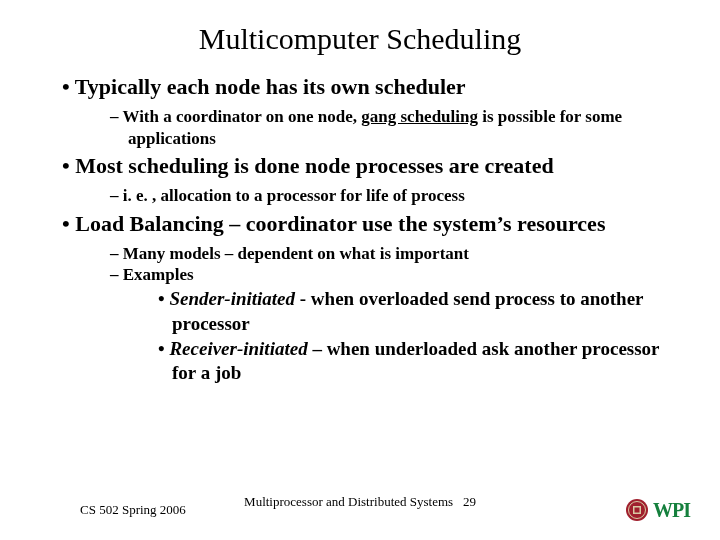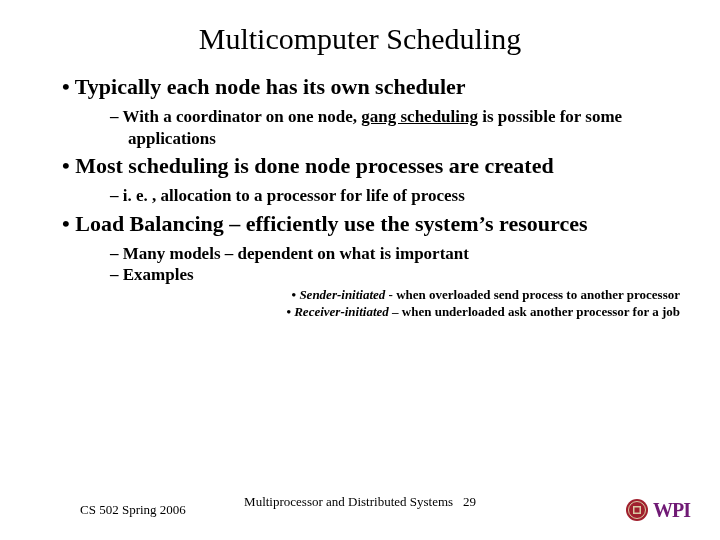--- a/index.html
+++ b/index.html
@@ -52,25 +52,24 @@
     text-indent: -18px;
   }
   .lvl2 > li::before {
     content: "– ";
   }
   .lvl3 {
     margin-left: 30px;
     margin-top: 2px;
   }
   .lvl3 > li {
-    font-size: 13px;
+    font-size: 19px;
     line-height: 1.3;
     padding-left: 14px;
     text-indent: -14px;
-    text-align: right;
   }
   .lvl3 > li::before {
     content: "• ";
   }
   .underline { text-decoration: underline; }
   .italic { font-style: italic; }
 
   .footer {
     position: absolute;
     bottom: 22px;
@@ -101,21 +100,21 @@
   }
   .wpi-seal {
     width: 24px;
     height: 24px;
     display: inline-block;
   }
   .wpi-text {
     font-family: Georgia, "Times New Roman", serif;
     font-weight: bold;
     font-size: 20px;
-    color: #701a75;
+    color: #15803d;
     letter-spacing: -1px;
   }
 </style>
 </head>
 <body>
 
 <div class="slide">
 
   <div class="title">Multicomputer Scheduling</div>
 
@@ -124,21 +123,21 @@
       <li><span>Typically each node has its own scheduler</span>
         <ul class="lvl2">
           <li><span>With a coordinator on one node, </span><span class="underline">gang scheduling</span><span> is possible for some applications</span></li>
         </ul>
       </li>
       <li><span>Most scheduling is done node processes are created</span>
         <ul class="lvl2">
           <li>i. e. , allocation to a processor for life of process</li>
         </ul>
       </li>
-      <li><span>Load Balancing – efficiently use the system’s resources</span>
+      <li><span>Load Balancing – coordinator use the system’s resources</span>
         <ul class="lvl2">
           <li>Many models – dependent on what is important</li>
           <li><span>Examples</span>
             <ul class="lvl3">
               <li><span class="italic">Sender-initiated </span><span> - when overloaded send process to another processor</span></li>
               <li><span class="italic">Receiver-initiated</span><span> – when underloaded ask another processor for a job</span></li>
             </ul>
           </li>
         </ul>
       </li>

